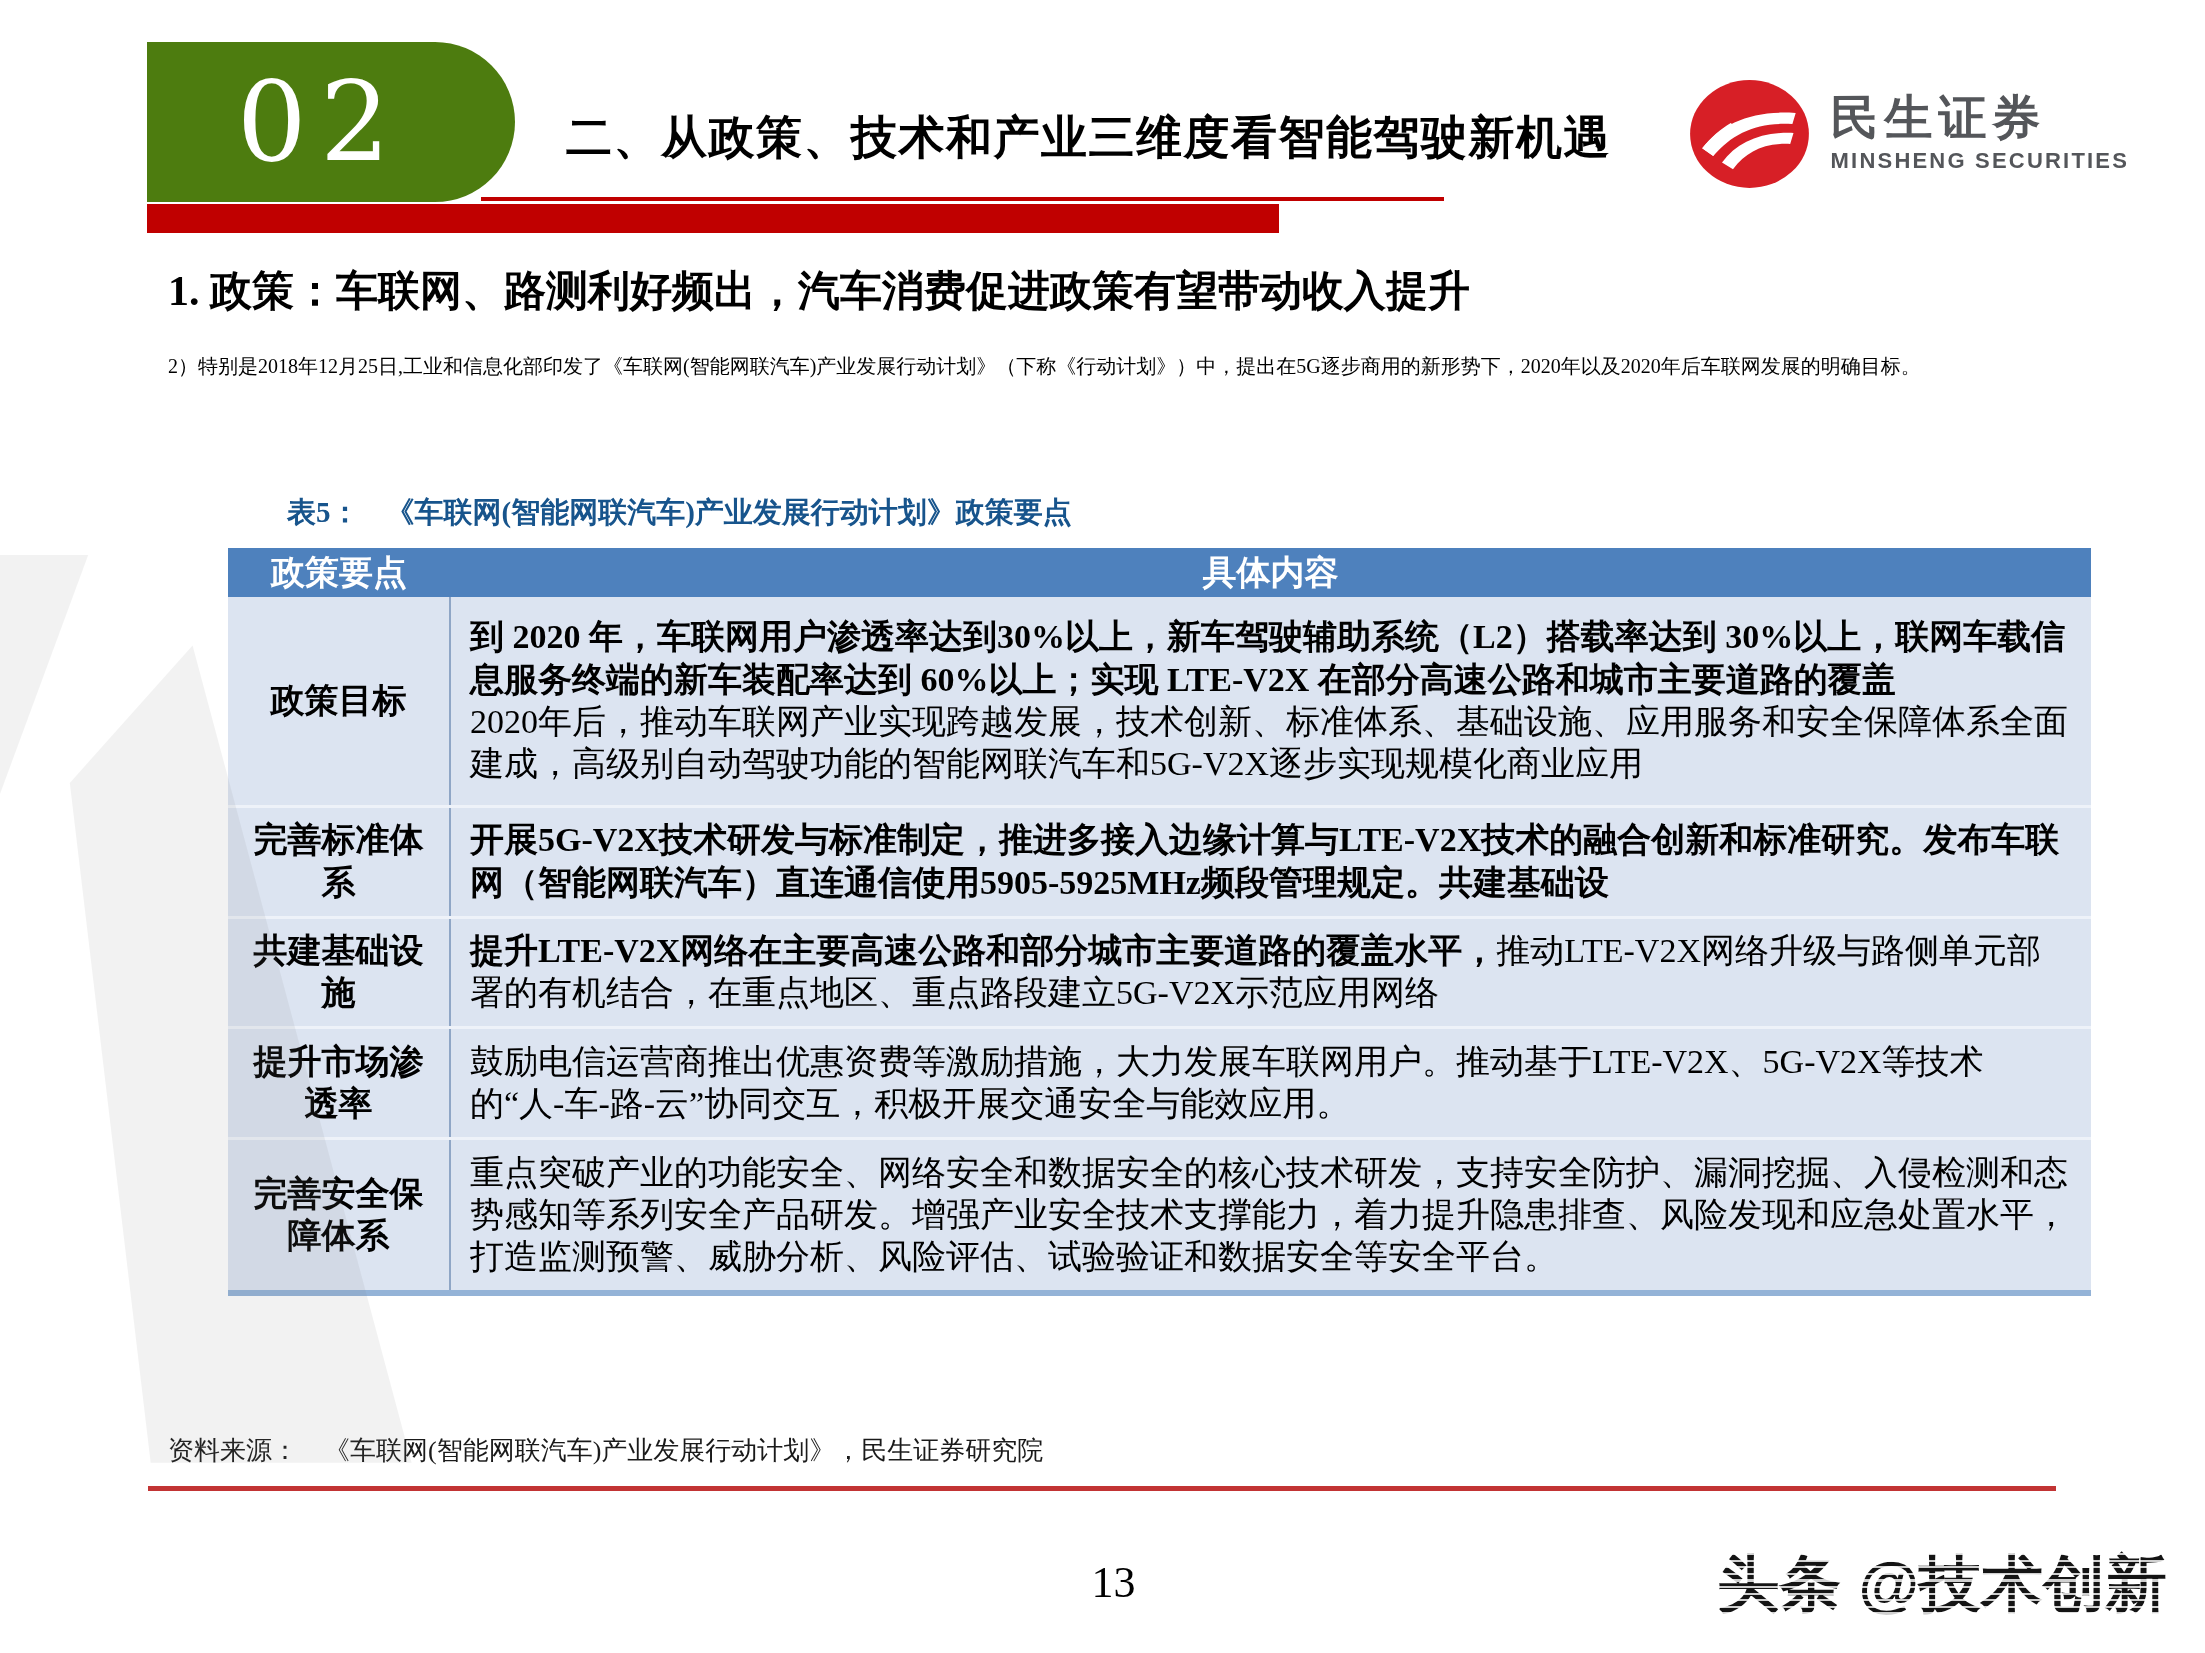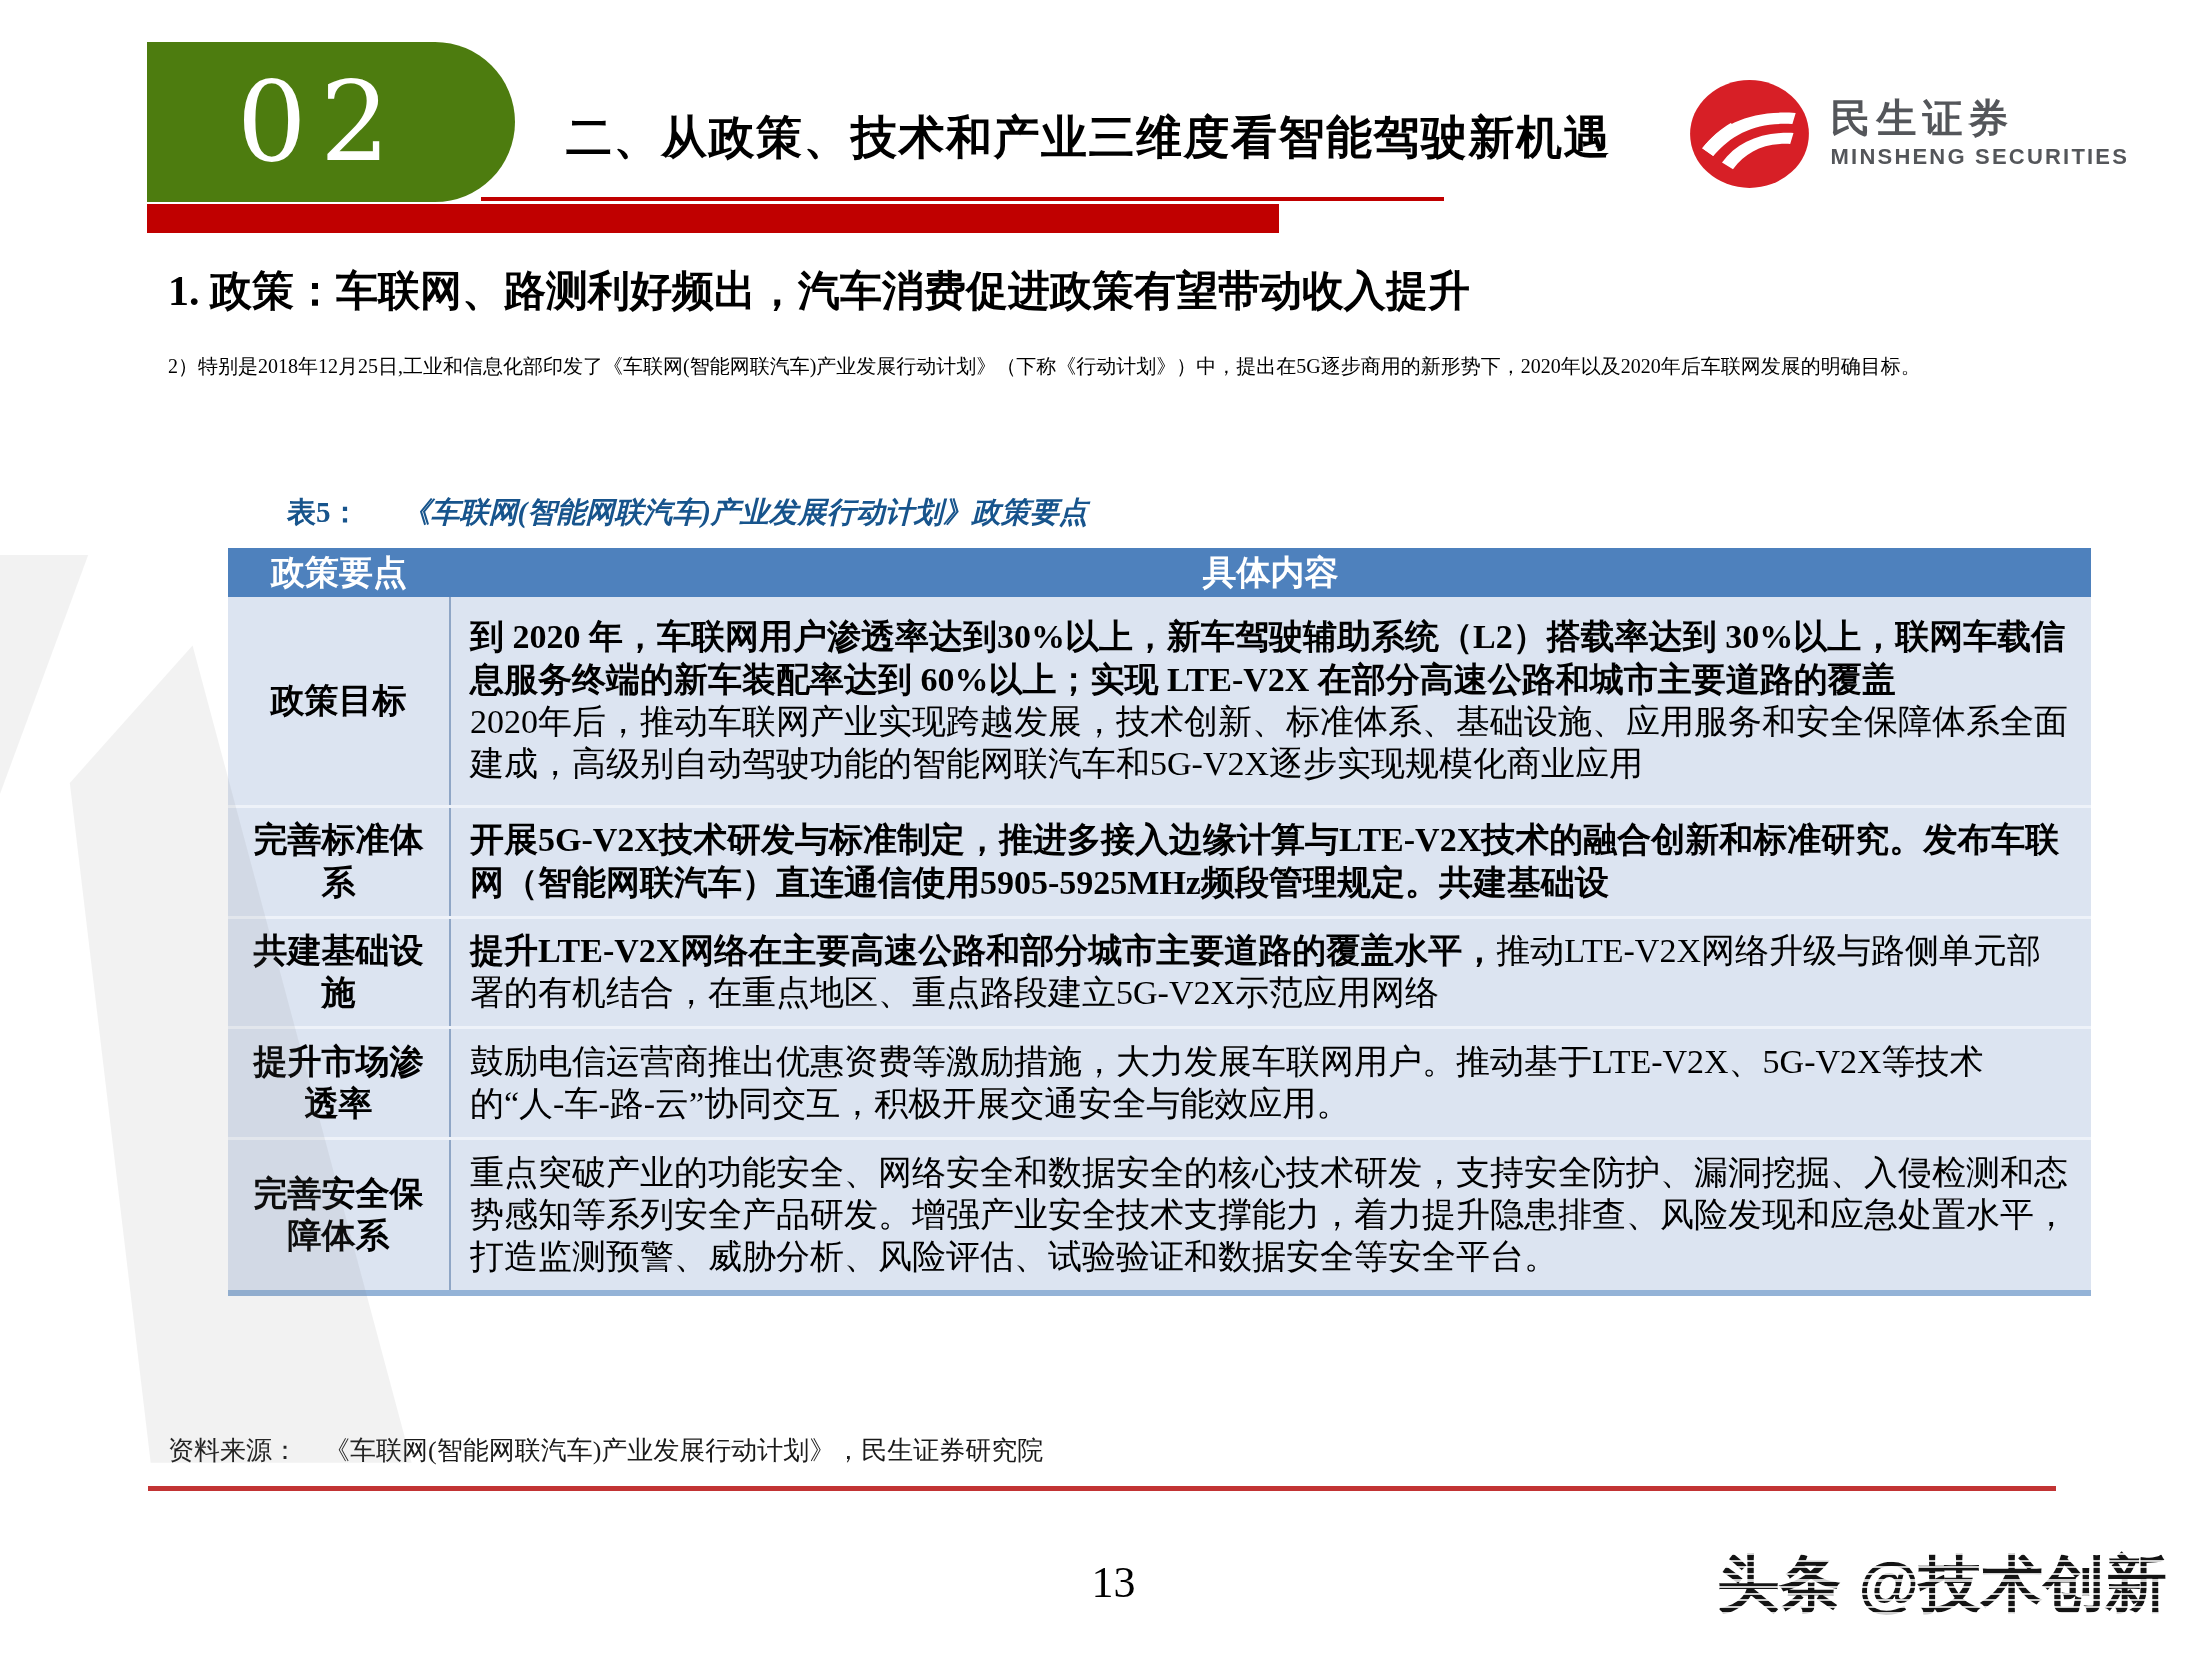--- a/index.html
+++ b/index.html
@@ -20,39 +20,39 @@
   .page-title{
     position:absolute;left:566px;top:107px;
     font-family:"Liberation Sans","DejaVu Sans",sans-serif;
     font-weight:700;font-size:46px;letter-spacing:1.5px;white-space:nowrap;
   }
   .logo{position:absolute;left:1689px;top:79px;display:flex;align-items:center;gap:20.6px;}
   .logo-mark{width:121px;height:110px;flex:0 0 auto;}
   .logo-text{display:flex;flex-direction:column;}
   .logo-cn{
     font-family:"Liberation Sans","DejaVu Sans",sans-serif;font-weight:700;
-    font-size:40px;line-height:1;color:#54565a;letter-spacing:5.9px;white-space:nowrap;
+    font-size:48px;line-height:1;color:#54565a;letter-spacing:5.9px;white-space:nowrap;
   }
   .logo-en{
     font-family:"Liberation Sans","DejaVu Sans",sans-serif;font-weight:700;
     font-size:22px;color:#54565a;letter-spacing:2.2px;margin-top:5.9px;white-space:nowrap;
   }
   .rule-thin{position:absolute;left:481px;top:197px;width:963px;height:4.4px;background:#c00000;}
   .rule-thick{position:absolute;left:147px;top:204px;width:1132px;height:29px;background:#c00000;}
   
   .section-heading{
     position:absolute;left:168px;top:263px;width:1911px;
     font-size:42px;font-weight:700;white-space:nowrap;
   }
   .intro{
     position:absolute;left:168px;top:353px;width:1871px;
     font-size:20px;line-height:1.33;text-align:left;
   }
   .caption{position:absolute;left:287px;top:493px;font-size:29px;font-weight:700;color:#17548c;white-space:nowrap;}
-  .caption .cap-title{margin-left:42px;font-style:italic;}
+  .caption .cap-title{margin-left:26px;}
   
   .table-wrap{position:absolute;left:228px;top:548px;width:1863px;}
   table{border-collapse:collapse;width:100%;table-layout:fixed;}
   col.c1{width:222px;}
   thead th{
     background:#4e81bd;color:#fff;font-size:34px;font-weight:700;
     height:49px;text-align:center;vertical-align:middle;padding:0;
   }
   tbody td{
     background:#dce4f1;font-size:34px;line-height:1.24;

